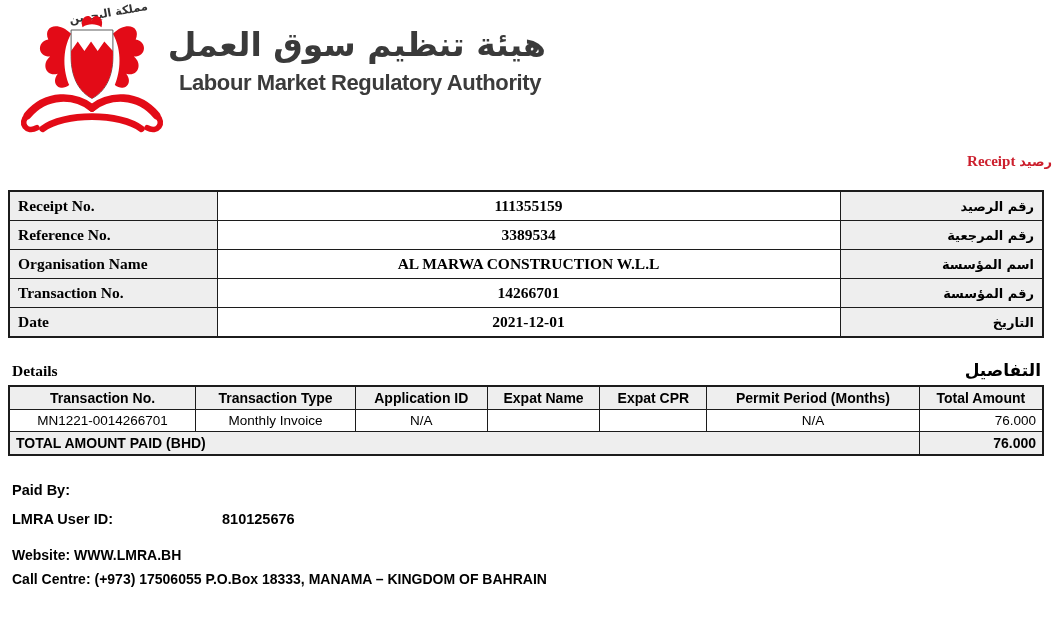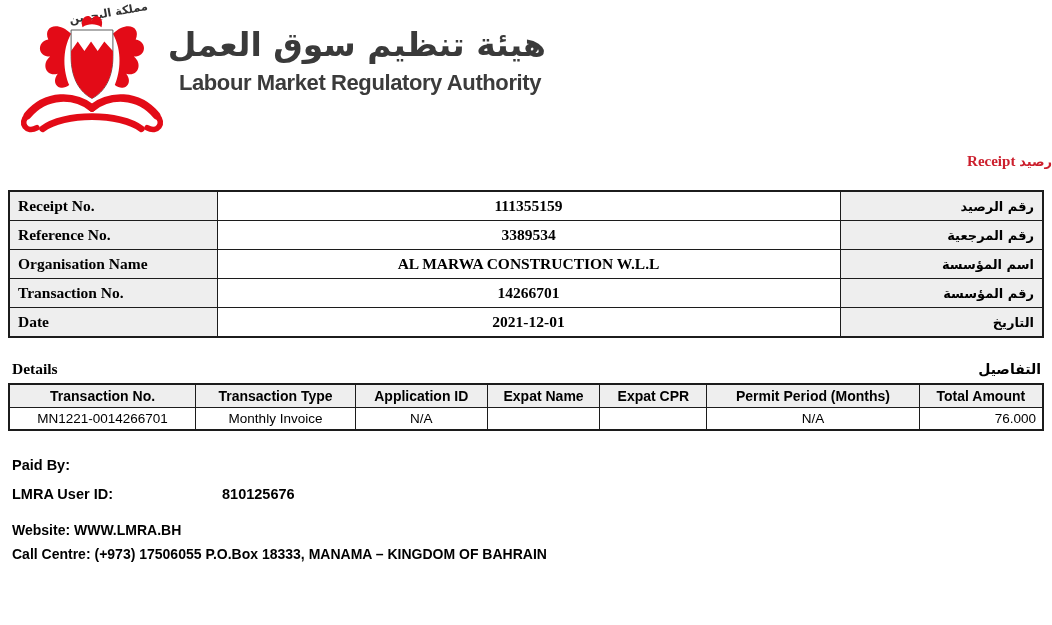--- a/index.html
+++ b/index.html
@@ -52,21 +52,21 @@
     width:203px;background:var(--cell-gray);text-align:right;
     font-family:"DejaVu Sans", sans-serif;font-size:13px;direction:rtl;font-weight:bold;padding-left:12px;
   }
 
   
   .details-bar{
     display:flex;justify-content:space-between;align-items:baseline;
     margin:22px 11px 0 12px;font-weight:bold;
   }
   .details-en{font-size:15.5px;}
-  .details-ar{font-family:"DejaVu Sans", sans-serif;font-size:14px;direction:rtl;font-weight:bold;}
+  .details-ar{font-family:"DejaVu Sans", sans-serif;font-size:17px;direction:rtl;font-weight:bold;}
 
   
   .details-table{
     width:1036px;margin:5px 8px 0 8px;border:2px solid var(--border-dark);
     font-family:"Liberation Sans", sans-serif;
     padding-left:24px;
   }
   .details-table th{
     border:1px solid var(--border-dark);background:var(--cell-gray);
     font-size:14px;padding:3px 4px;font-weight:bold;
@@ -187,20 +187,24 @@
   <tbody>
     <tr>
       <td>MN1221-0014266701</td>
       <td>Monthly Invoice</td>
       <td>N/A</td>
       <td></td>
       <td></td>
       <td>N/A</td>
       <td class="amount">76.000</td>
     </tr>
+    <tr>
+      <td class="total-label" colspan="6">TOTAL AMOUNT PAID (BHD)</td>
+      <td class="total-value">76.000</td>
+    </tr>
   </tbody>
 </table>
 
 <div class="payment-block">
   <div class="payment-row">
     <span class="plabel">Paid By:</span>
     <span></span>
   </div>
   <div class="payment-row">
     <span class="plabel">LMRA User ID:</span>

